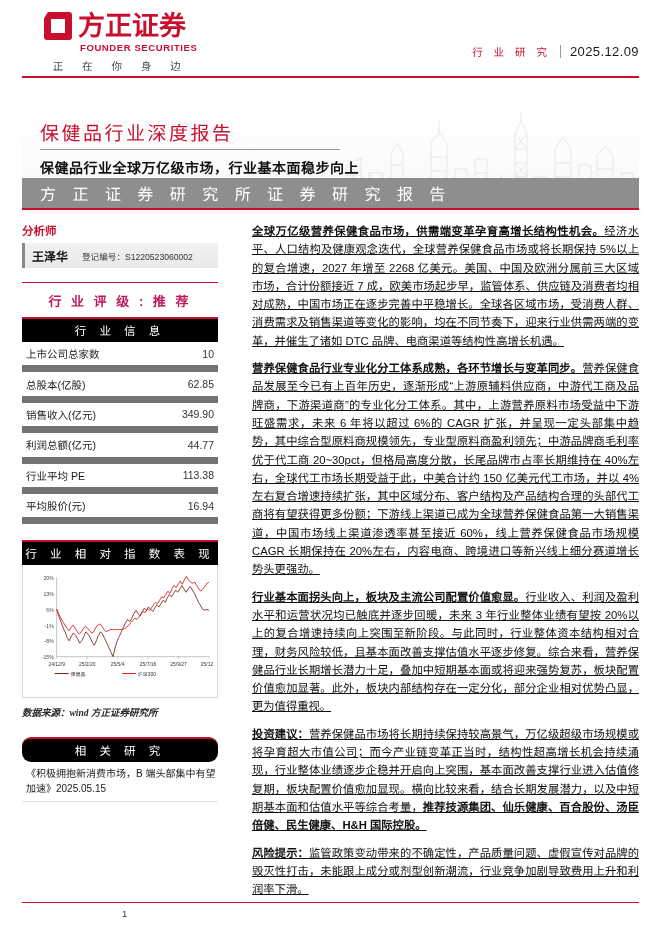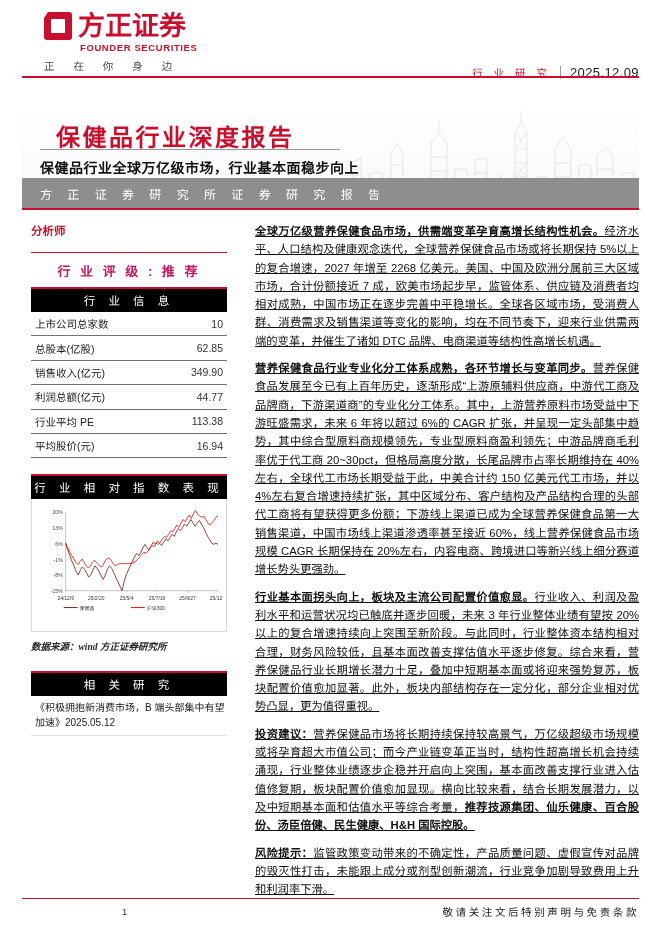--- a/index.html
+++ b/index.html
@@ -5,21 +5,21 @@
   * { box-sizing: border-box; margin: 0; padding: 0; }
   html, body {
     width: 661px; height: 935px;
     background: #ffffff;
     font-family: "Liberation Serif", "DejaVu Serif", serif;
     overflow: hidden;
   }
   .page { position: relative; width: 661px; height: 935px; background:#fff; }
 
   
-  .header { position:relative; height:101px; padding: 12px 22px 0 42px; }
+  .header { position:relative; height:101px; padding: 12px 22px 0 42px; text-align: center; }
   .logo-wrap { position:absolute; left:44px; top:12px; }
   .logo-row { display:flex; align-items:center; gap:6px; }
   .logo-mark { width:28px; height:28px; position:relative; }
   .logo-mark .outer {
     position:absolute; inset:0;
     background:#c8102e;
     clip-path: polygon(14% 0,100% 0,100% 14%,100% 100%,0 100%,0 22%);
     border-radius:3px;
   }
   .logo-mark .inner {
@@ -37,54 +37,53 @@
     letter-spacing:0.6px; margin-left:36px; margin-top:2px;
   }
   .logo-slogan {
     font-family:"Liberation Sans", sans-serif;
     font-size:10.5px; color:#4a4a4a; letter-spacing:8px; margin-top:5px;
   }
   .header-right {
     position:absolute; right:22px; top:44px;
     display:flex; align-items:center; gap:9px;
     font-family:"Liberation Sans", sans-serif;
-    margin-top:21px;
   }
   .hr-tag { color:#c8102e; font-size:10.5px; letter-spacing:4px; }
   .hr-sep { width:1px; height:13px; background:#9b9b9b; }
   .hr-date { color:#1a1a1a; font-size:13px; letter-spacing:0.4px; }
   .header-rule { position:absolute; left:22px; right:22px; top:76px; height:2px; background:#c8102e; }
 
   
   .banner { position:relative; margin:0 22px; height:107px; overflow:hidden;
             background:linear-gradient(180deg,#ffffff 0%,#fbfbfb 60%,#f4f4f4 100%); }
   .skyline { position:absolute; right:0; bottom:0; width:300px; height:105px; opacity:.5; }
   .banner-title {
-    position:absolute; left:34px; top:17px;
-    font-family:"Liberation Sans", sans-serif;
-    font-size:24px; font-weight:700; color:#c8102e; letter-spacing:2.5px;
+    position:absolute; left:18px; top:17px;
+    font-family:"Liberation Sans", sans-serif;
+    font-size:19px; font-weight:400; color:#c8102e; letter-spacing:2.5px;
   }
   .banner-divider { position:absolute; left:18px; top:48px; width:300px; height:1px; background:#9a9a9a; }
   .banner-sub {
     position:absolute; left:18px; top:56px;
     font-family:"Liberation Sans", sans-serif;
     font-size:14px; font-weight:700; color:#111; letter-spacing:0.5px;
   }
   .banner-bar {
     position:absolute; left:0; right:0; bottom:0; height:30px;
     background:#8e8e8e; display:flex; align-items:center; padding-left:18px;
   }
   .banner-bar span {
     color:#ffffff; font-family:"Liberation Sans", sans-serif;
-    font-size:12px; letter-spacing:6px;
+    font-size:16px; letter-spacing:6px;
   }
   .banner-bottom-rule { margin:0 22px; height:2px; background:#c8102e; }
 
   
-  .content { display:flex; padding:12px 22px 0 22px; gap:24px;margin-left:9px; }
+  .content { display:flex; padding:12px 22px 0 22px; gap:30px; }
   .sidebar { width:196px; flex:0 0 196px; }
   .mainbody { flex:1 1 auto; padding-left:4px; }
 
   
   .side-label {
     font-family:"Liberation Sans", sans-serif;
     color:#c8102e; font-size:11.5px; font-weight:700; margin-bottom:5px;
   }
   .analyst-row {
     display:flex; align-items:center;
@@ -109,31 +108,31 @@
   .block-head {
     background:#000000; color:#fff; text-align:center;
     font-family:"Liberation Sans", sans-serif;
     font-size:11.5px; letter-spacing:5px; padding:3px 0 4px 0;
     border-top:2px solid #c8102e;
   }
   table.info { width:100%; border-collapse:collapse; }
   table.info td {
     font-family:"Liberation Sans", sans-serif;
     font-size:10.5px; color:#1a1a1a;
-    padding:4.2px 4px; border-bottom:1px solid #737373;
+    padding:4.2px 4px; border-bottom:7px solid #737373;
   }
   table.info td.val { text-align:right; color:#333; }
   .chart-head { margin-top:16px; }
   .chart-box { border:1px solid #d8d8d8; border-top:none; padding:6px 4px 4px 4px; background:#fff; }
   .chart-source {
     font-family:"Liberation Serif", serif;
     font-size:9.5px; font-style:italic; font-weight:700;
     color:#2a2a2a; margin-top:7px;
   }
-  .related-head { margin-top:18px; }
+  .related-head { margin-top:18px;border-radius:9px; }
   .related-item {
     font-family:"Liberation Sans", sans-serif;
     font-size:10px; color:#1a1a1a; line-height:1.45;
     padding:5px 2px 5px 4px; border-bottom:1px solid #e2e2e2;
   }
 
   
   .para {
     font-family:"Liberation Sans", sans-serif;
     font-size:11.3px; color:#111; line-height:1.62;
@@ -213,20 +212,24 @@
       <span>方 正 证 券 研 究 所 证 券 研 究 报 告</span>
     </div>
   </div>
   <div class="banner-bottom-rule"></div>
 
   <div class="content">
 
     <div class="sidebar">
 
       <div class="side-label">分析师</div>
+      <div class="analyst-row">
+        <span class="analyst-name">王泽华</span>
+        <span class="analyst-reg">登记编号：S1220523060002</span>
+      </div>
 
       <div class="side-hr"></div>
       <div class="rating-line">行 业 评 级 : 推 荐</div>
 
       <div class="block-head">行 业 信 息</div>
       <table class="info">
         <tbody id="info-body">
             <tr>
               <td>上市公司总家数</td>
               <td class="val">10</td>
@@ -282,35 +285,34 @@
             <line x1="28" y1="103" x2="42" y2="103" stroke="#7B2D26" stroke-width="1.1"></line>
             <text x="44" y="105" font-size="5" fill="#333" font-family="&quot;Liberation Sans&quot;, sans-serif">保健品</text>
             <line x1="96" y1="103" x2="110" y2="103" stroke="#E2231A" stroke-width="1.1"></line>
             <text x="112" y="105" font-size="5" fill="#333" font-family="&quot;Liberation Sans&quot;, sans-serif">沪深300</text>
           </svg>
       </div>
       <div class="chart-source">数据来源：wind 方正证券研究所</div>
 
       <div class="block-head related-head">相 关 研 究</div>
       <div id="related-list">
-          <div class="related-item">《积极拥抱新消费市场，B 端头部集中有望加速》2025.05.12</div>
+          <div class="related-item">《积极拥抱新消费市场，B 端头部集中有望加速》2025.05.15</div>
         </div>
     </div>
 
     <div class="mainbody">
       <div id="paragraphs">
           <div class="para"><b>全球万亿级营养保健食品市场，供需端变革孕育高增长结构性机会。</b><span>经济水平、人口结构及健康观念迭代，全球营养保健食品市场或将长期保持 5%以上的复合增速，2027 年增至 2268 亿美元。美国、中国及欧洲分属前三大区域市场，合计份额接近 7 成，欧美市场起步早，监管体系、供应链及消费者均相对成熟，中国市场正在逐步完善中平稳增长。全球各区域市场，受消费人群、消费需求及销售渠道等变化的影响，均在不同节奏下，迎来行业供需两端的变革，并催生了诸如 DTC 品牌、电商渠道等结构性高增长机遇。</span></div>
           <div class="para"><b>营养保健食品行业专业化分工体系成熟，各环节增长与变革同步。</b><span>营养保健食品发展至今已有上百年历史，逐渐形成“上游原辅料供应商，中游代工商及品牌商，下游渠道商”的专业化分工体系。其中，上游营养原料市场受益中下游旺盛需求，未来 6 年将以超过 6%的 CAGR 扩张，并呈现一定头部集中趋势，其中综合型原料商规模领先，专业型原料商盈利领先；中游品牌商毛利率优于代工商 20~30pct，但格局高度分散，长尾品牌市占率长期维持在 40%左右，全球代工市场长期受益于此，中美合计约 150 亿美元代工市场，并以 4%左右复合增速持续扩张，其中区域分布、客户结构及产品结构合理的头部代工商将有望获得更多份额；下游线上渠道已成为全球营养保健食品第一大销售渠道，中国市场线上渠道渗透率甚至接近 60%，线上营养保健食品市场规模 CAGR 长期保持在 20%左右，内容电商、跨境进口等新兴线上细分赛道增长势头更强劲。</span></div>
           <div class="para"><b>行业基本面拐头向上，板块及主流公司配置价值愈显。</b><span>行业收入、利润及盈利水平和运营状况均已触底并逐步回暖，未来 3 年行业整体业绩有望按 20%以上的复合增速持续向上突围至新阶段。与此同时，行业整体资本结构相对合理，财务风险较低，且基本面改善支撑估值水平逐步修复。综合来看，营养保健品行业长期增长潜力十足，叠加中短期基本面或将迎来强势复苏，板块配置价值愈加显著。此外，板块内部结构存在一定分化，部分企业相对优势凸显，更为值得重视。</span></div>
           <div class="para"><b>投资建议：</b><span>营养保健品市场将长期持续保持较高景气，万亿级超级市场规模或将孕育超大市值公司；而今产业链变革正当时，结构性超高增长机会持续涌现，行业整体业绩逐步企稳并开启向上突围，基本面改善支撑行业进入估值修复期，板块配置价值愈加显现。横向比较来看，结合长期发展潜力，以及中短期基本面和估值水平等综合考量，</span><b class="hl">推荐技源集团、仙乐健康、百合股份、汤臣倍健、民生健康、H&amp;H 国际控股。</b></div>
           <div class="para"><b>风险提示：</b><span>监管政策变动带来的不确定性，产品质量问题、虚假宣传对品牌的毁灭性打击，未能跟上成分或剂型创新潮流，行业竞争加剧导致费用上升和利润率下滑。</span></div>
         </div>
     </div>
   </div>
 
   <div class="footer">
     <div class="footer-rule"></div>
     <div class="footer-row">
       <span class="footer-page">1</span>
-      <span class="footer-note">敬请关注文后特别声明与免责条款</span>
     </div>
   </div>
 </div>
 
 </body></html>

